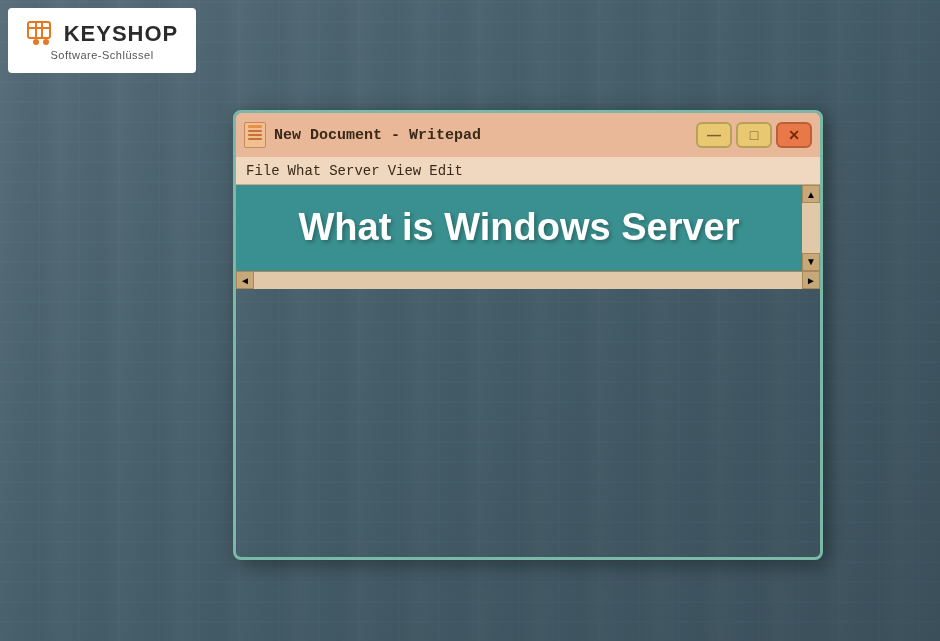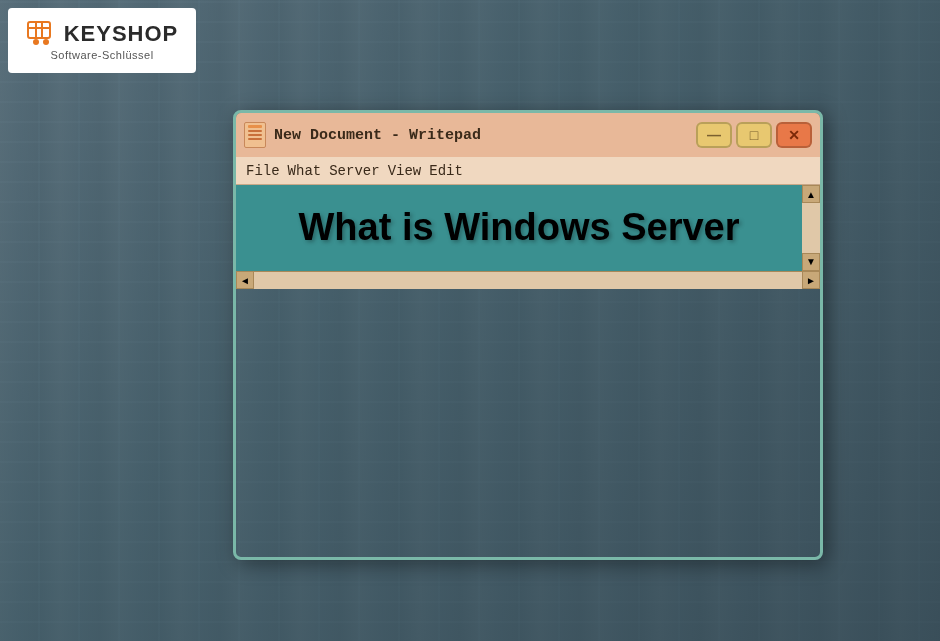--- a/index.html
+++ b/index.html
@@ -227,21 +227,21 @@
       flex: 1;
       background: #3a9090;
       position: relative;
       display: flex;
       align-items: center;
       justify-content: center;
       overflow: hidden;
     }
 
     .editor-text {
-      color: #000000;
+      color: #ffffff;
       font-size: 38px;
       font-weight: 900;
       text-align: center;
       line-height: 1.2;
       padding: 20px;
       font-family: Arial Black, sans-serif;
       text-shadow: 2px 2px 4px rgba(0,0,0,0.3);
     }
 
     

